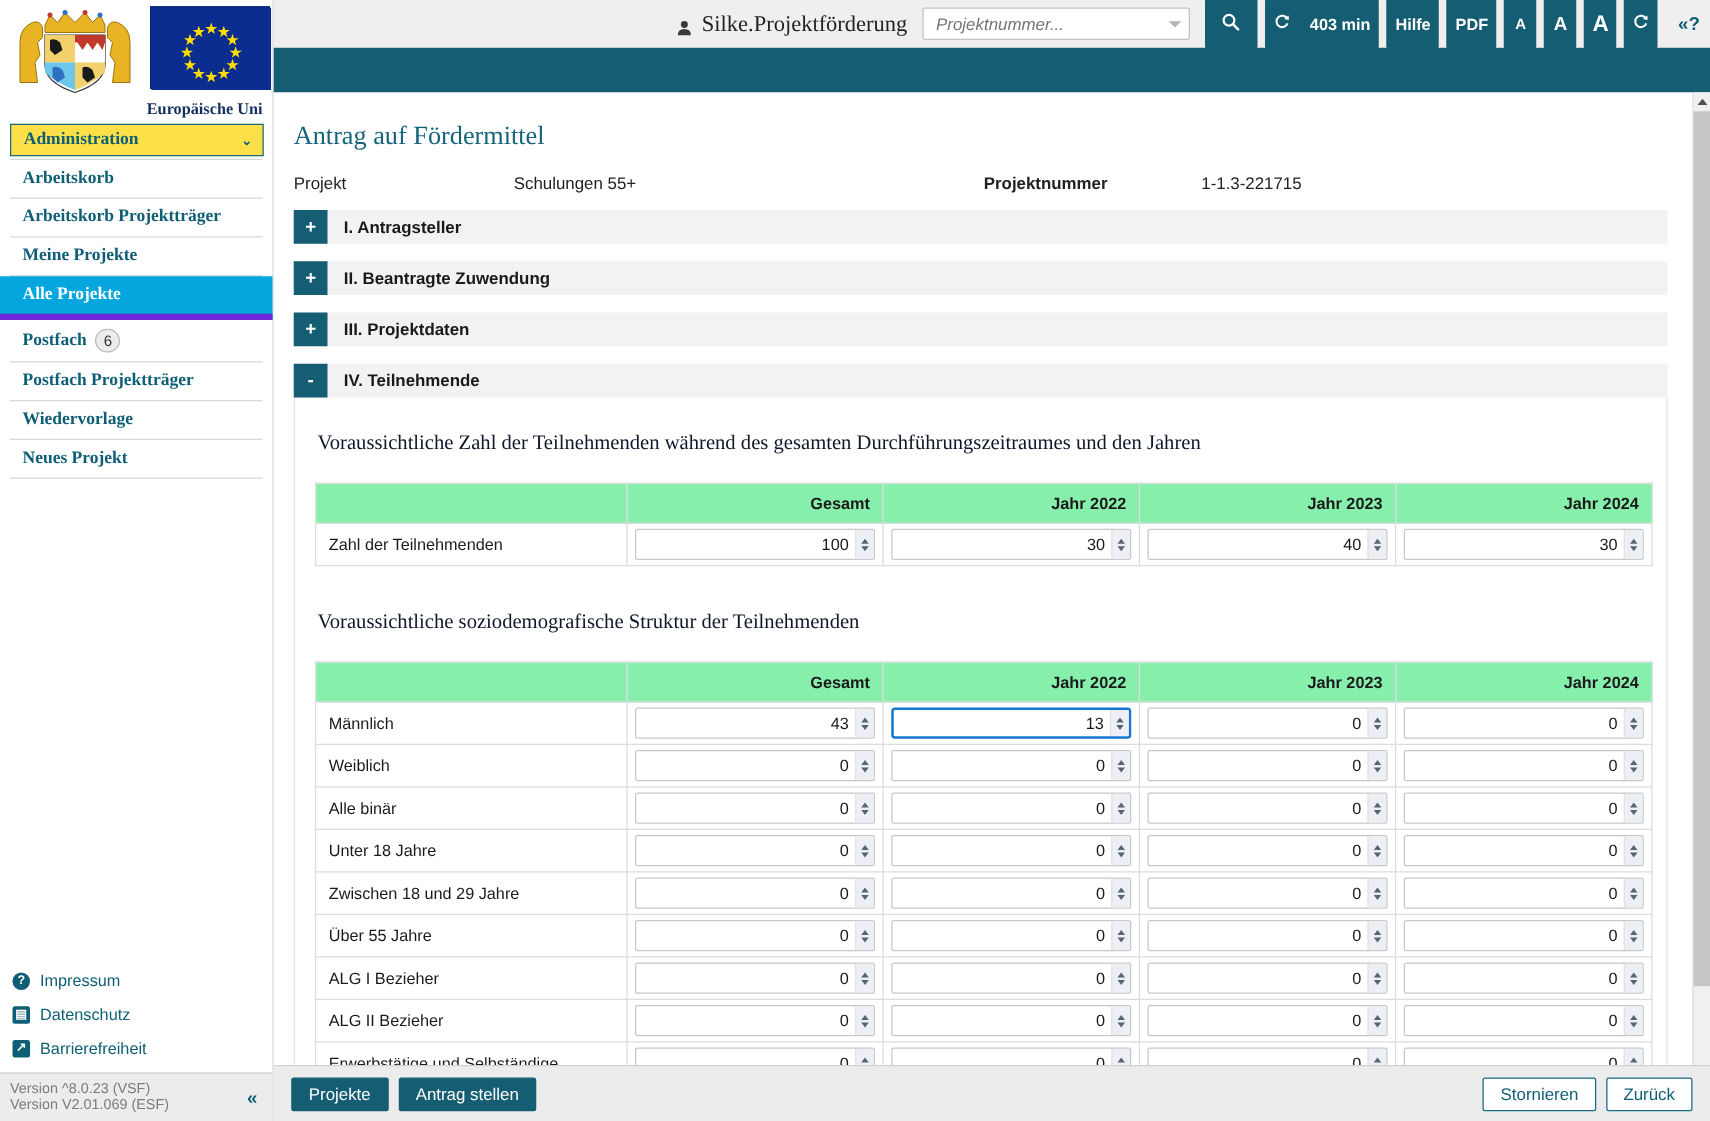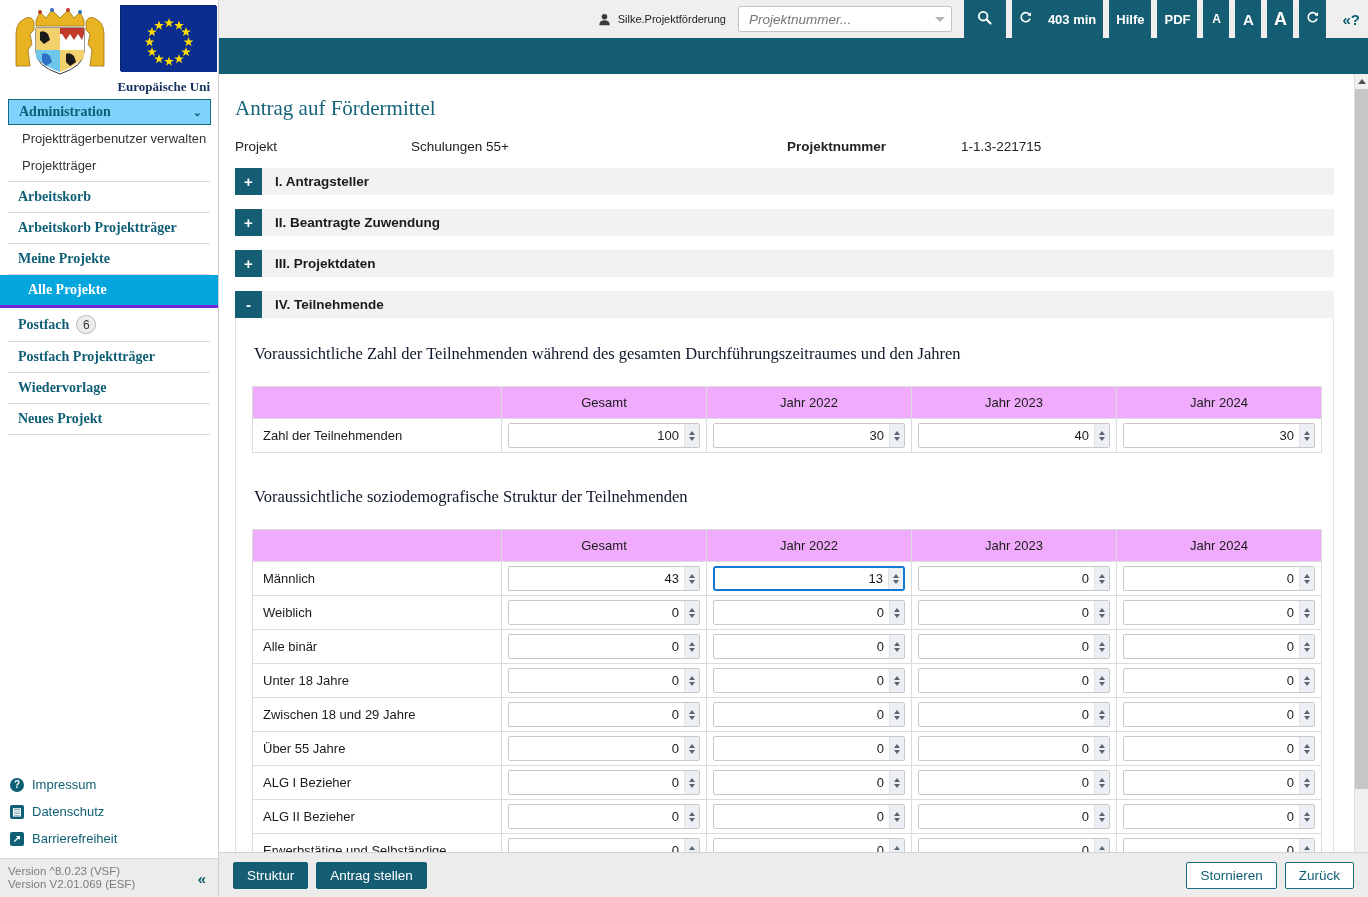--- a/index.html
+++ b/index.html
@@ -32,21 +32,21 @@
   }
   .eu-caption {
     text-align: right; padding: 1px 8px 0 0;
     font-family: "Liberation Serif", serif;
     font-size: 13px; font-weight: bold; color: #14305f;
   }
   .select-wrap { padding: 4px 8px 0 8px; }
   .admin-select {
     width: 203px; height: 26px;
     border: 1px solid #176b82;
-    background: #7dd3fc;
+    background: #fde047;
     display: flex; align-items: center; justify-content: space-between;
     padding: 0 8px 0 10px;
     font-family: "Liberation Serif", serif;
     font-size: 14px; font-weight: bold; color: #0e5e75;
     cursor: pointer;
   }
   .caret { font-size: 11px; color: #0e5e75; font-weight: bold; }
   .subitem {
     padding: 6px 10px 6px 22px;
     font-size: 13px; color: #333;
@@ -58,21 +58,21 @@
     padding: 7px 10px 7px 10px;
     font-family: "Liberation Serif", serif;
     font-size: 14px; font-weight: bold; color: #0e5e75;
     border-bottom: 1px solid #d8d8d8;
     margin: 0 8px;
     cursor: pointer;
     display: flex; align-items: center; gap: 7px;
   }
   .navitem.active {
     background: #05a6de; color: #ffffff;
-    margin: 0; padding-left: 28px; border-bottom: 3px solid #6d28d9;
+    margin: 0; padding-left: 18px; border-bottom: 5px solid #6d28d9;
   }
   .badge {
     display: inline-flex; align-items: center; justify-content: center;
     min-width: 20px; height: 19px; padding: 0 5px;
     border-radius: 10px; background: #ececec; border: 1px solid #b9b9b9;
     font-size: 12px; font-weight: normal; color: #333;
     font-family: "Liberation Sans", sans-serif;
   }
   .side-spacer { flex: 1 1 auto; }
   .footlinks { padding: 0 0 6px 10px; }
@@ -99,21 +99,21 @@
   .main { flex: 1 1 auto; height: 897px; position: relative; background: #fff; }
   .topbar {
     height: 38px; background: #efefef;
     display: flex; align-items: center; justify-content: flex-end;
     padding-right: 8px; gap: 6px;
     border-bottom: 0;
     position: relative;
   }
   .user {
     display: flex; align-items: center; gap: 7px;
-    font-size: 11px; color: #222; margin-right: 6px;
+    font-size: 18px; color: #222; margin-right: 6px; font-family: Liberation Serif, serif;
   }
   .user-ico { width: 13px; height: 13px; position: relative; }
   .search-box {
     width: 214px; height: 26px; background: #fff;
     border: 1px solid #c4c4c4; border-radius: 2px;
     display: flex; align-items: center; padding: 0 6px 0 8px;
     position: relative;
   }
   .search-box input {
     border: 0; outline: 0; width: 100%; height: 100%;
@@ -170,22 +170,22 @@
     font-size: 13.5px; font-weight: bold; color: #1a1a1a;
   }
   .panel { border: 1px solid #e2e2e2; border-top: 0; padding: 12px 16px 0 16px; margin-top: -14px; margin-bottom: 0; }
   h2.sub-title {
     font-family: "Liberation Serif", serif;
     font-size: 16.5px; font-weight: normal; color: #0f172a;
     margin: 14px 0 22px 2px;
   }
   table.grid { width: 100%; border-collapse: collapse; table-layout: fixed; }
   table.grid th {
-    background: #f0abfc; border: 1px solid #dcdcdc;
-    text-align: center; font-size: 13px; font-weight: normal; color: #1a1a1a;
+    background: #86efac; border: 1px solid #dcdcdc;
+    text-align: right; font-size: 13px; font-weight: bold; color: #1a1a1a;
     padding: 8px 10px; height: 28px;
   }
   table.grid td {
     border: 1px solid #dcdcdc; padding: 4px 6px; height: 33px;
     font-size: 13px; color: #1a1a1a;
   }
   table.grid td.rowlbl { font-weight: normal; padding-left: 10px; }
   .col-lbl { width: 249px; }
   .col-val { width: 205px; }
   .spin {
@@ -314,24 +314,20 @@
 
     <div class="eu-caption">Europäische Uni</div>
 
     <div class="select-wrap">
       <div class="admin-select">
         <span>Administration</span>
         <span class="caret">⌄</span>
       </div>
     </div>
 
-    <div>
-      <div class="subitem">Projektträgerbenutzer verwalten</div>
-      <div class="subitem">Projektträger</div>
-    </div>
     <div class="navsep"></div>
 
     <div>
       <div class="navitem">
         <span>Arbeitskorb</span>
       </div>
       <div class="navitem">
         <span>Arbeitskorb Projektträger</span>
       </div>
       <div class="navitem">
@@ -904,21 +900,21 @@
     </div>
 
     <div class="vscroll">
       <div class="vs-up">
         <span class="sc-arrow up"></span>
       </div>
       <div class="vs-thumb"></div>
     </div>
 
     <div class="actionbar">
-      <button class="abtn primary">Struktur</button>
+      <button class="abtn primary">Projekte</button>
       <button class="abtn primary">Antrag stellen</button>
       <div class="spacer"></div>
       <button class="abtn ghost">Stornieren</button>
       <button class="abtn ghost">Zurück</button>
     </div>
 
   </div>
 </div>
 
 </body></html>

